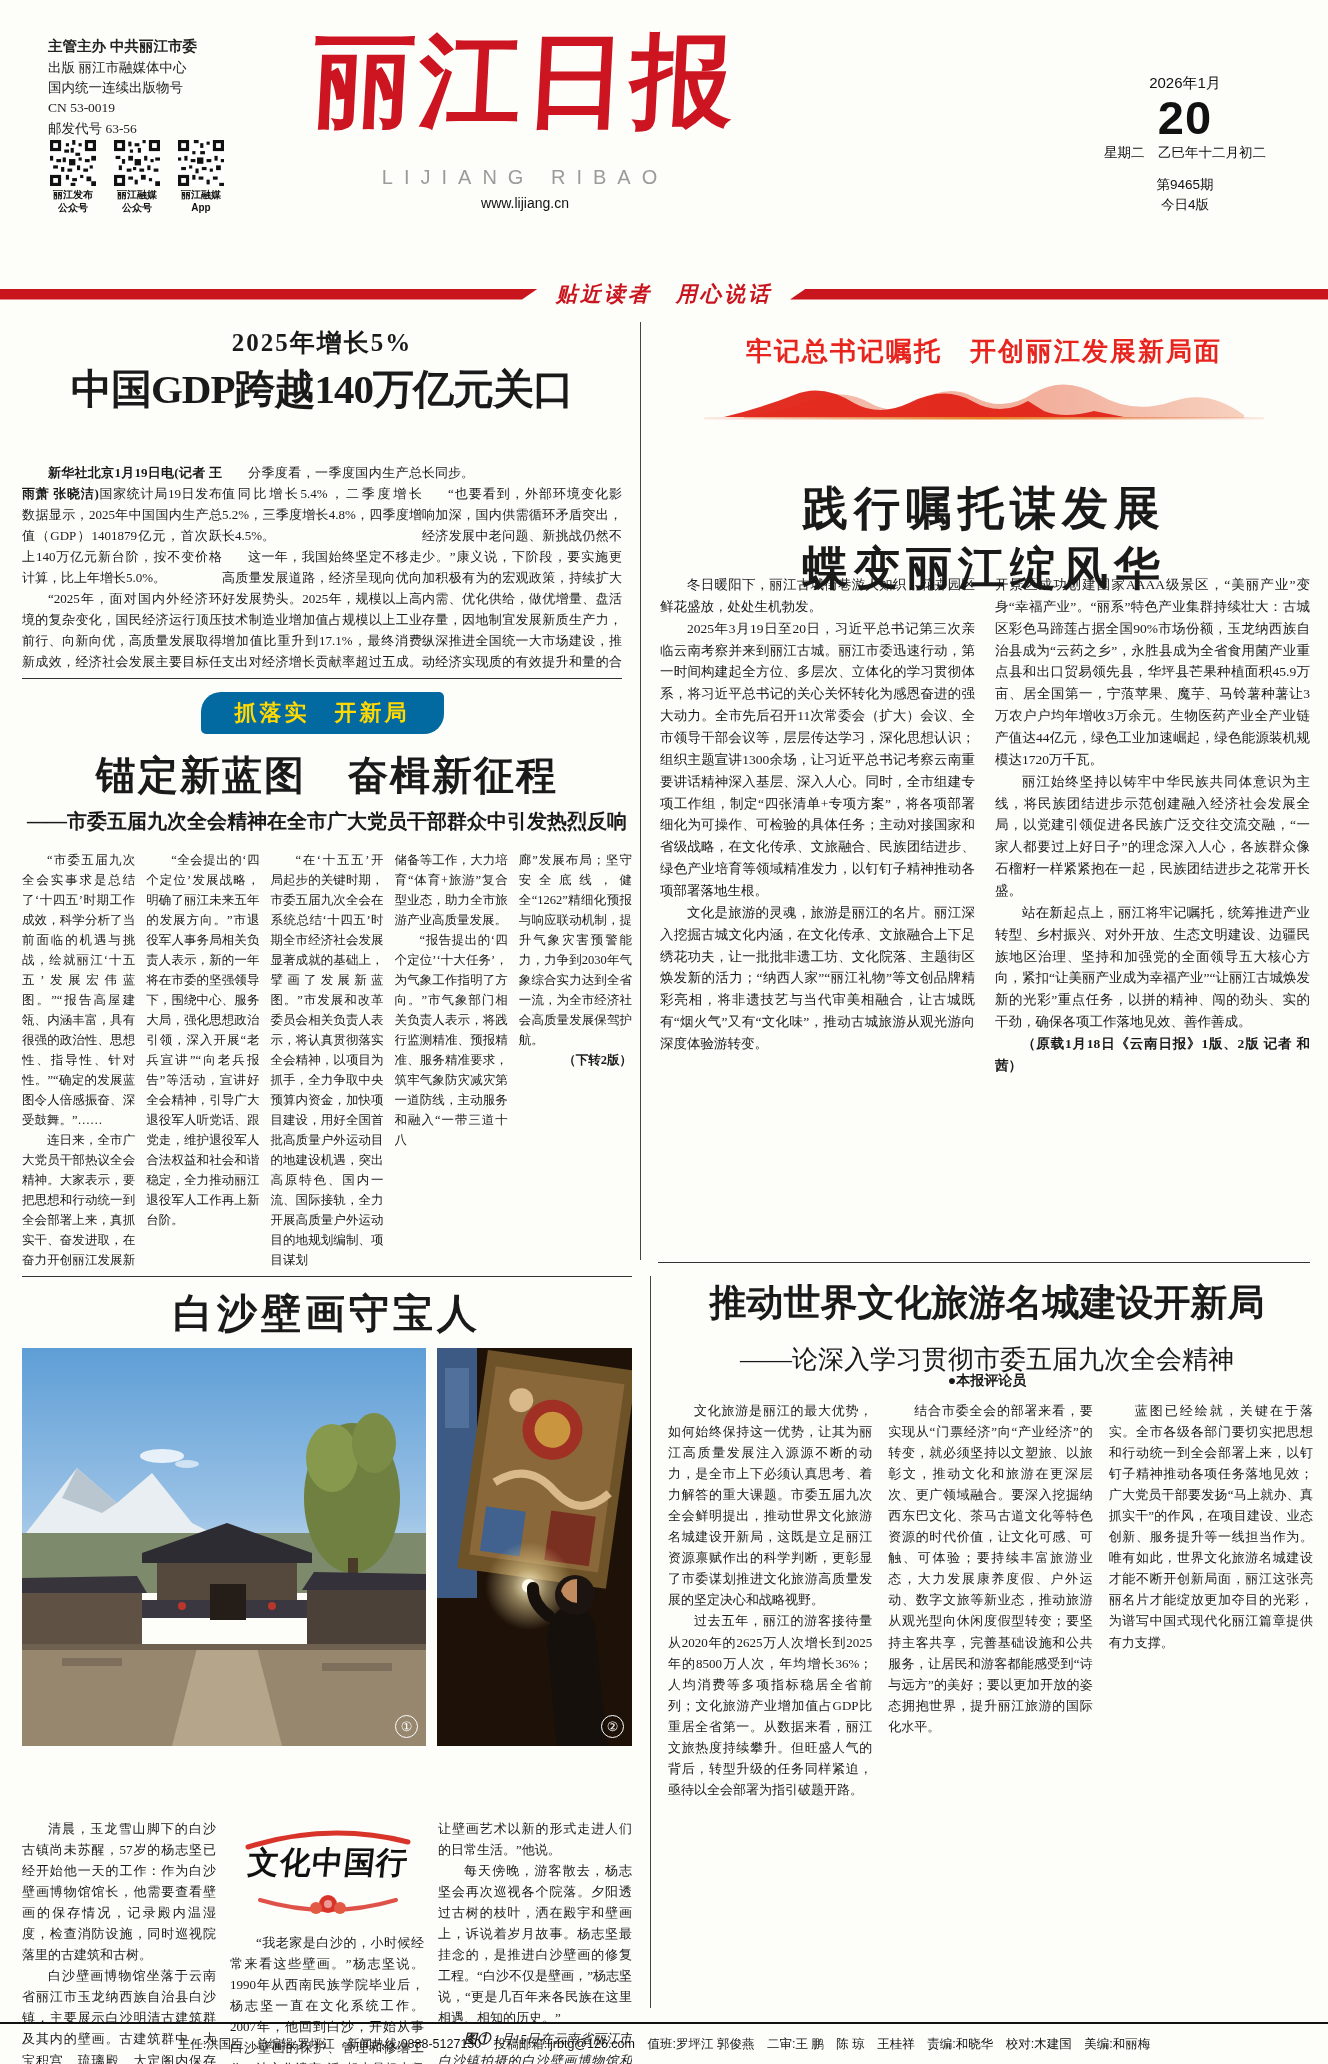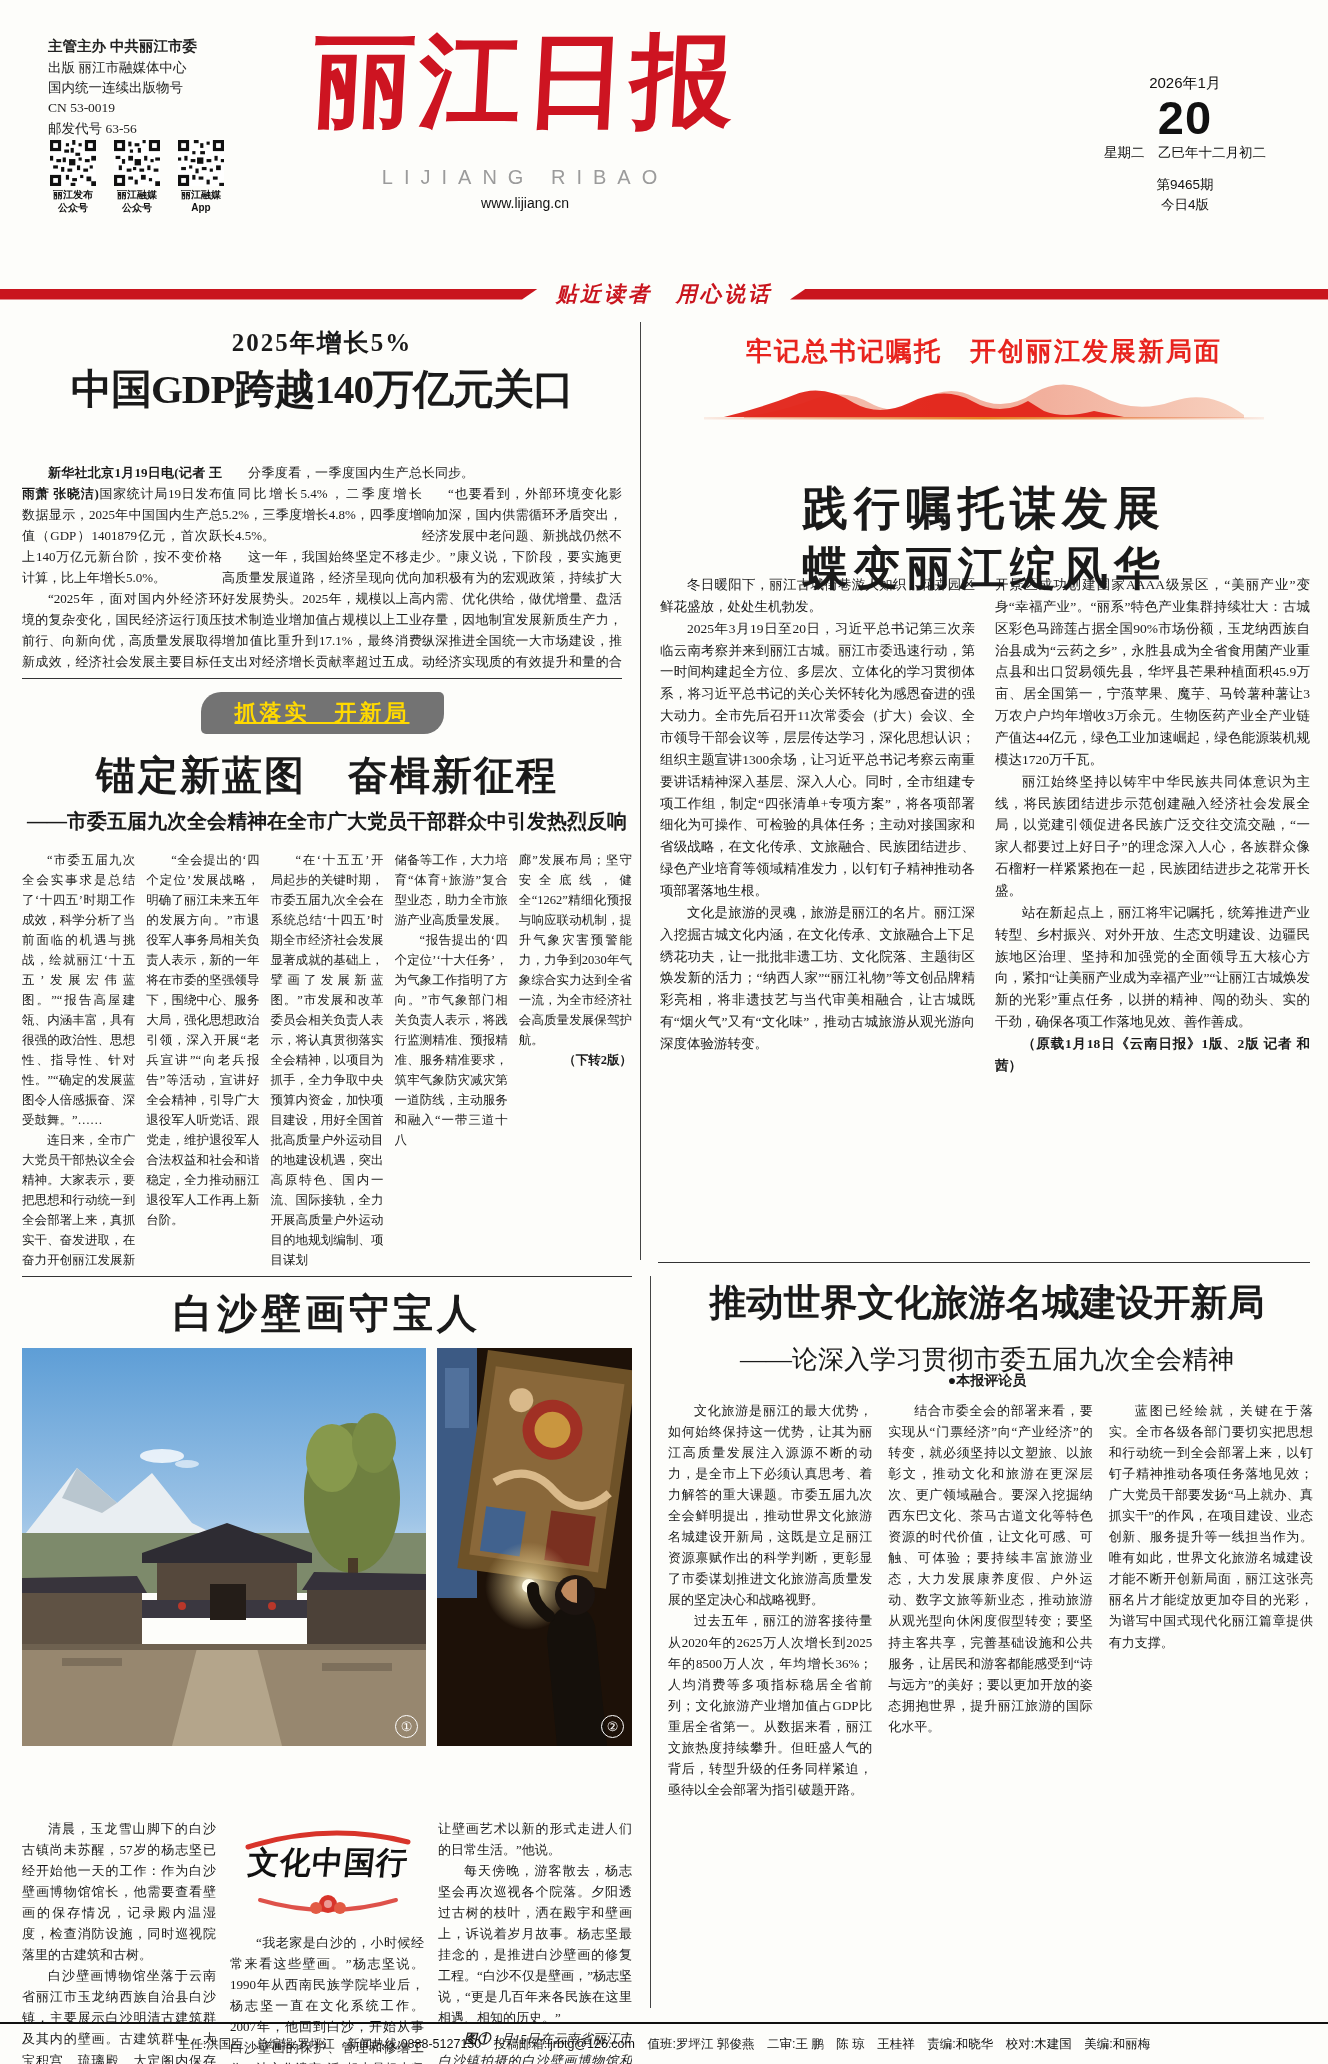--- a/index.html
+++ b/index.html
@@ -43,21 +43,21 @@
   .note-right{text-align:right;text-indent:0 !important;font-weight:bold;}
   .caption{font-style:italic;}
 
   
   .gdp-kicker{position:absolute;left:22px;top:326px;width:600px;text-align:center;font-size:25px;font-weight:900;letter-spacing:2px;}
   .gdp-headline{position:absolute;left:22px;top:362px;width:600px;text-align:center;font-size:41px;font-weight:900;letter-spacing:-1px;white-space:nowrap;}
   .gdp-body{position:absolute;left:22px;top:462px;width:600px;height:208px;}
 
   
   .badge{position:absolute;left:22px;top:692px;width:600px;display:flex;justify-content:center;}
-  .badge-inner{background:#737373;color:#ffd900;font-family:"Liberation Sans",sans-serif;font-weight:900;font-size:22px;letter-spacing:3px;padding:6px 34px;border-radius:20px 5px 20px 5px;text-decoration:underline;}
+  .badge-inner{background:#0369a1;color:#ffd900;font-family:"Liberation Sans",sans-serif;font-weight:900;font-size:22px;letter-spacing:3px;padding:6px 34px;border-radius:20px 5px 20px 5px;}
   .plenum-headline{position:absolute;left:22px;top:748px;width:610px;text-align:center;font-family:"Liberation Sans",sans-serif;font-size:40px;font-weight:900;letter-spacing:2px;}
   .plenum-subtitle{position:absolute;left:22px;top:808px;width:610px;text-align:center;font-size:20px;font-weight:bold;}
   .plenum-body{position:absolute;left:22px;top:850px;width:610px;height:420px;gap:11px;}
   .plenum-body .col{font-size:12.5px;line-height:1.6;}
 
   
   .baisha-headline{position:absolute;left:22px;top:1286px;width:610px;text-align:center;font-family:"Liberation Sans",sans-serif;font-size:40px;font-weight:900;letter-spacing:4px;}
   .photo{position:absolute;top:1348px;height:398px;overflow:hidden;}
   .photo svg{display:block;}
   .photo-mark{position:absolute;right:8px;bottom:8px;width:21px;height:21px;border:1.5px solid #fff;border-radius:50%;color:#fff;font-size:13px;line-height:21px;text-align:center;font-family:"Liberation Sans",sans-serif;}

